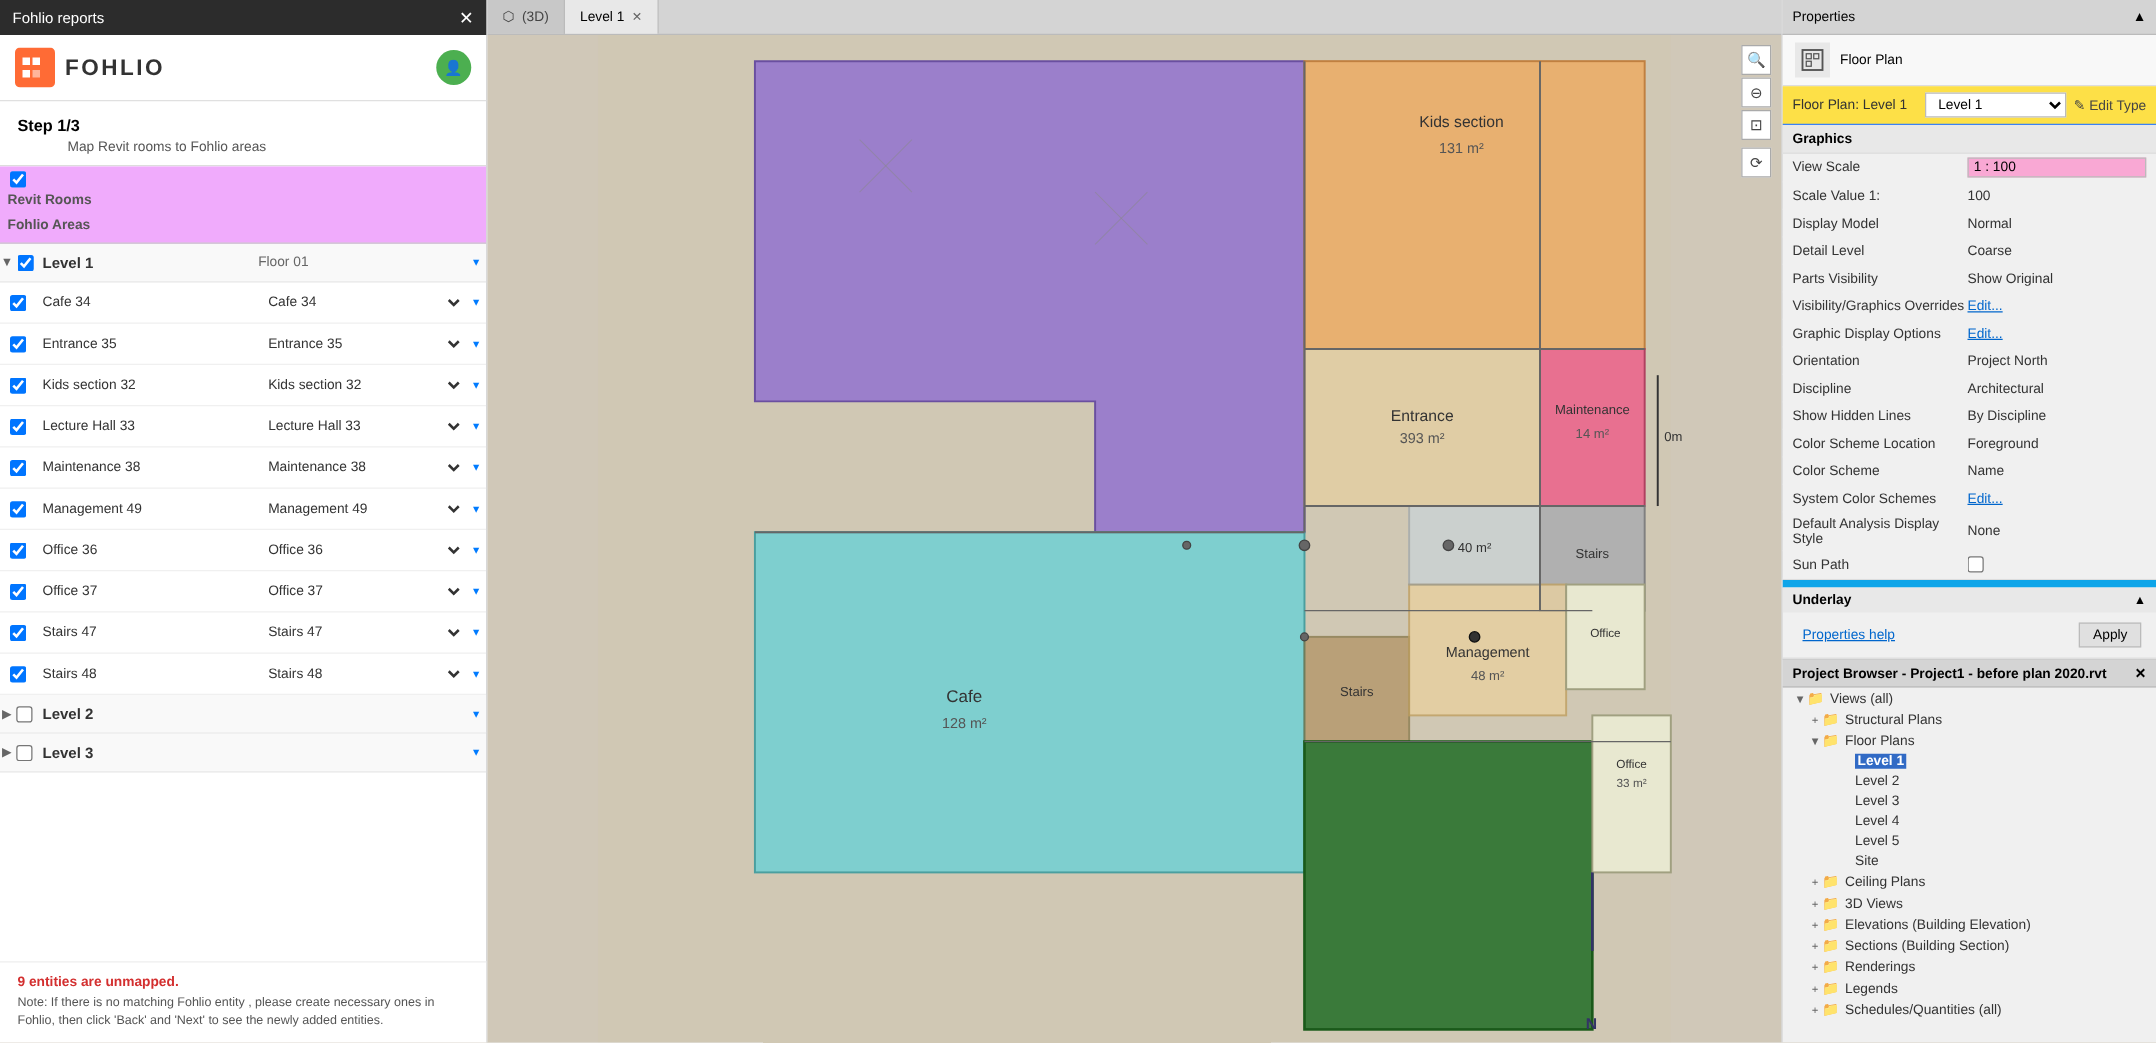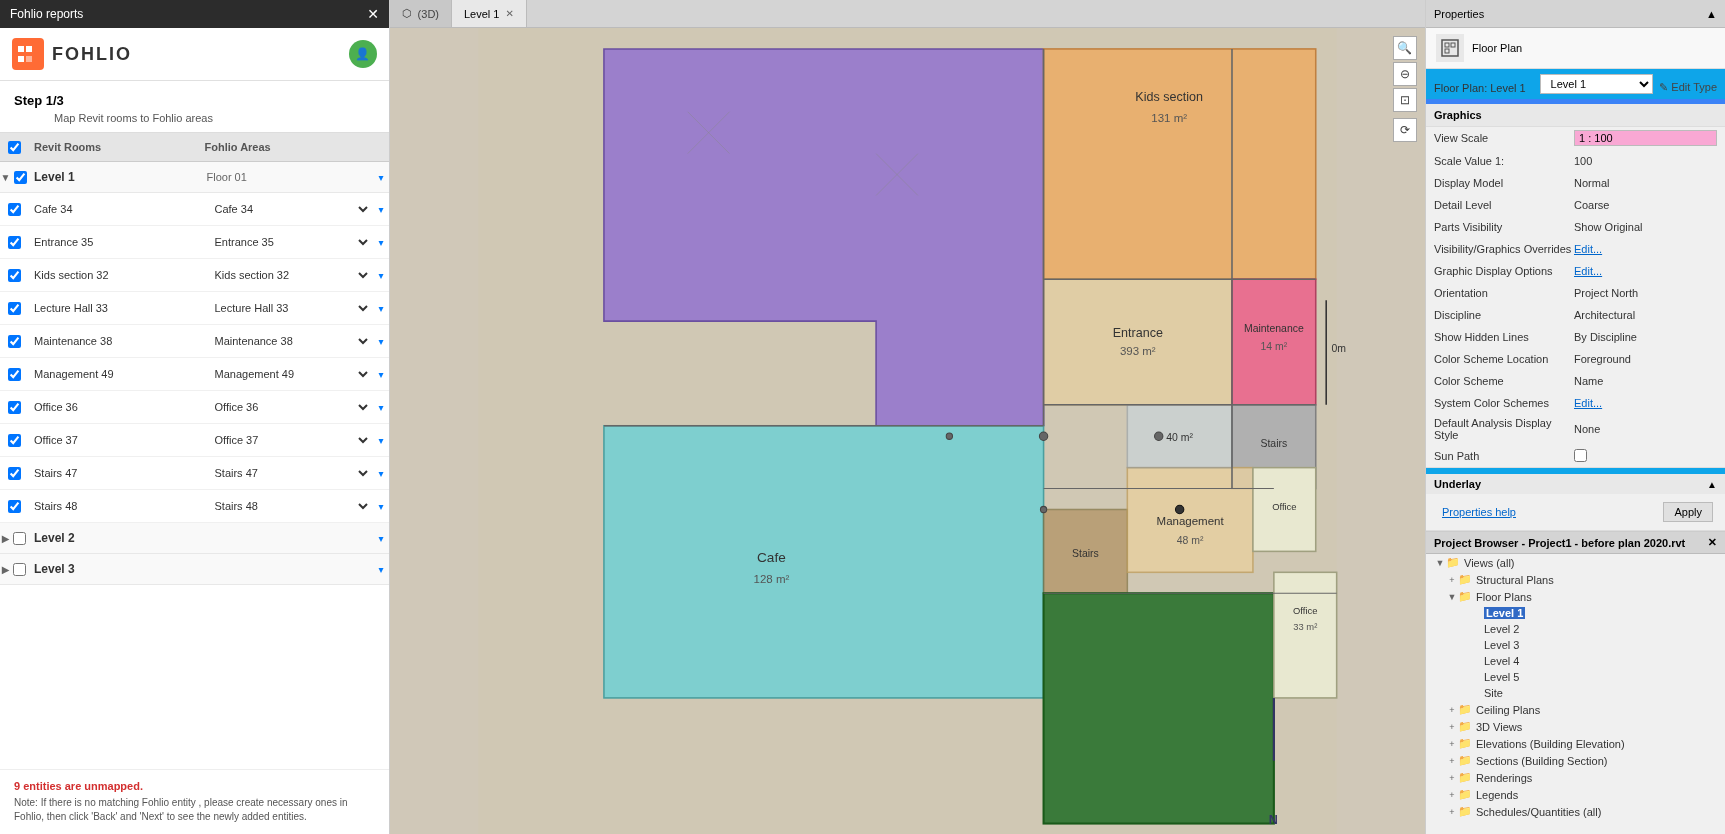--- a/index.html
+++ b/index.html
@@ -69,26 +69,27 @@
     }
 
     #mapping-table {
       flex: 1;
       overflow-y: auto;
       border-top: 1px solid #ddd;
     }
 
     #table-header {
       display: flex;
-      background: #e5e5e5;
+      background: #f0abfc;
       border-bottom: 1px solid #ccc;
       padding: 4px 0;
       position: sticky;
       top: 0;
       z-index: 10;
+      flex-direction: column;
     }
 
     .col-check { width: 28px; display: flex; align-items: center; justify-content: center; }
     .col-revit { flex: 1; padding: 4px 6px; font-weight: bold; font-size: 11px; color: #555; }
     .col-fohlio { flex: 1; padding: 4px 6px; font-weight: bold; font-size: 11px; color: #555; }
     .col-arrow { width: 20px; }
 
     .level-row {
       display: flex;
       align-items: center;
@@ -292,25 +293,25 @@
       height: 28px;
       background: #e8e8e8;
       display: flex;
       align-items: center;
       justify-content: center;
       font-size: 14px;
     }
 
     #floor-plan-selector {
       display: flex;
-      align-items: flex-end;
+      align-items: center;
       padding: 5px 8px;
       gap: 6px;
-      border-bottom: 5px solid #3b82f6;
-      background: #0ea5e9;
+      border-bottom: 1px solid #3b82f6;
+      background: #fde047;
     }
 
     #fp-selector-label {
       font-size: 11px;
       color: #333;
       flex: 1;
     }
 
     #fp-dropdown {
       background: white;

